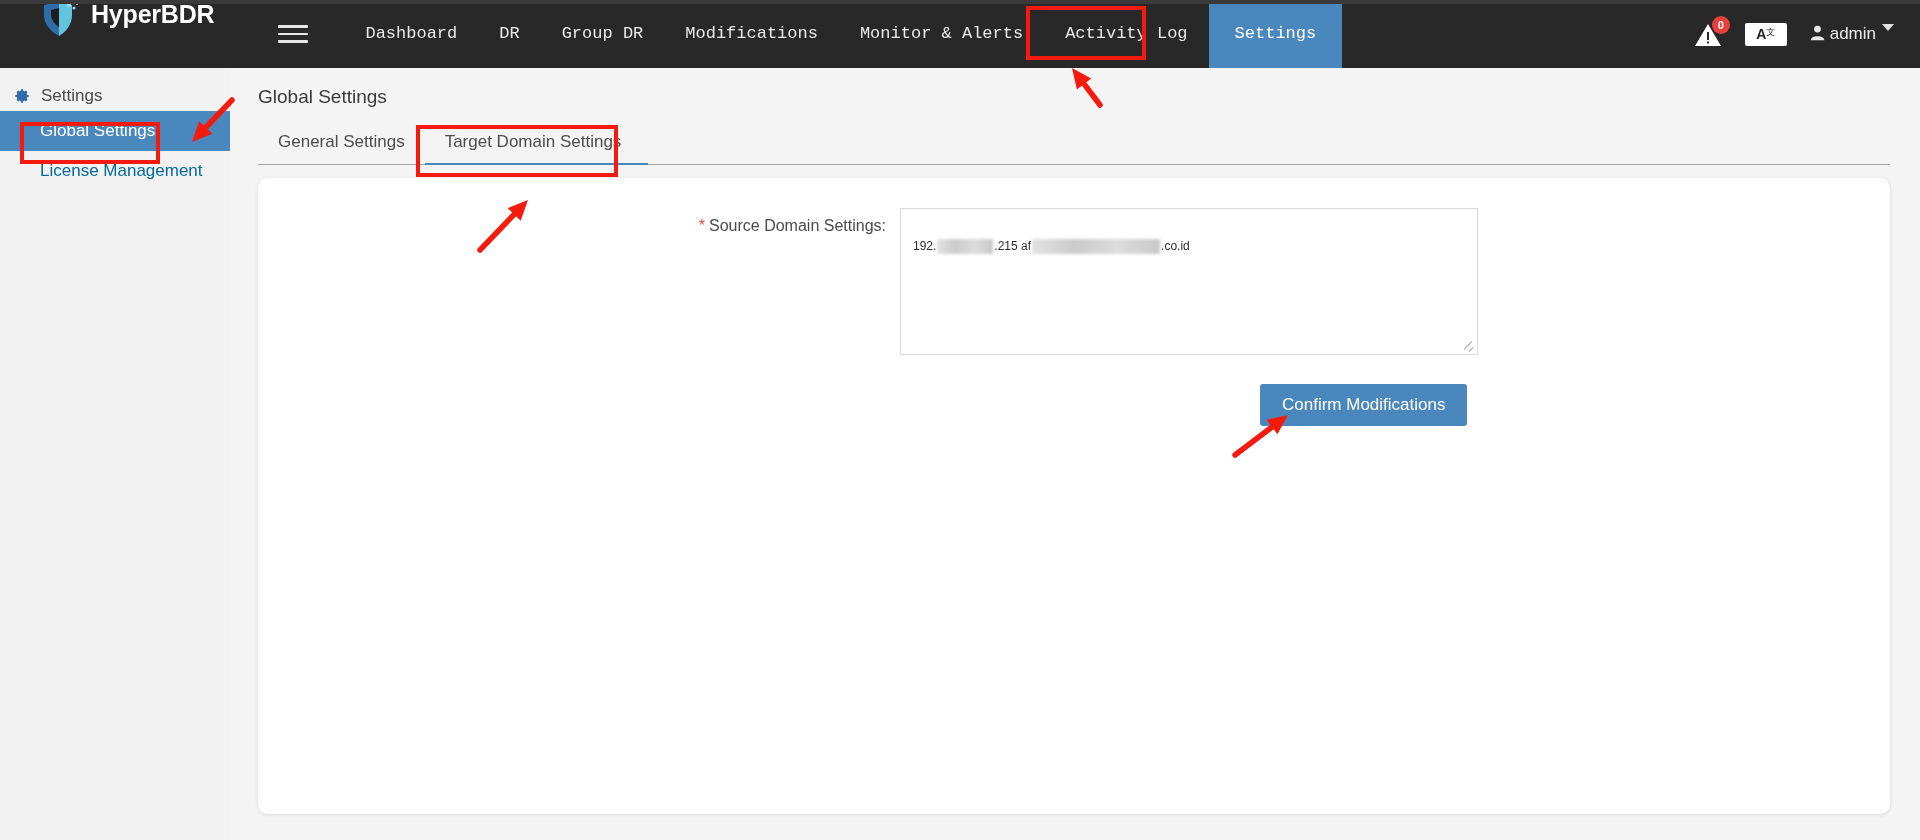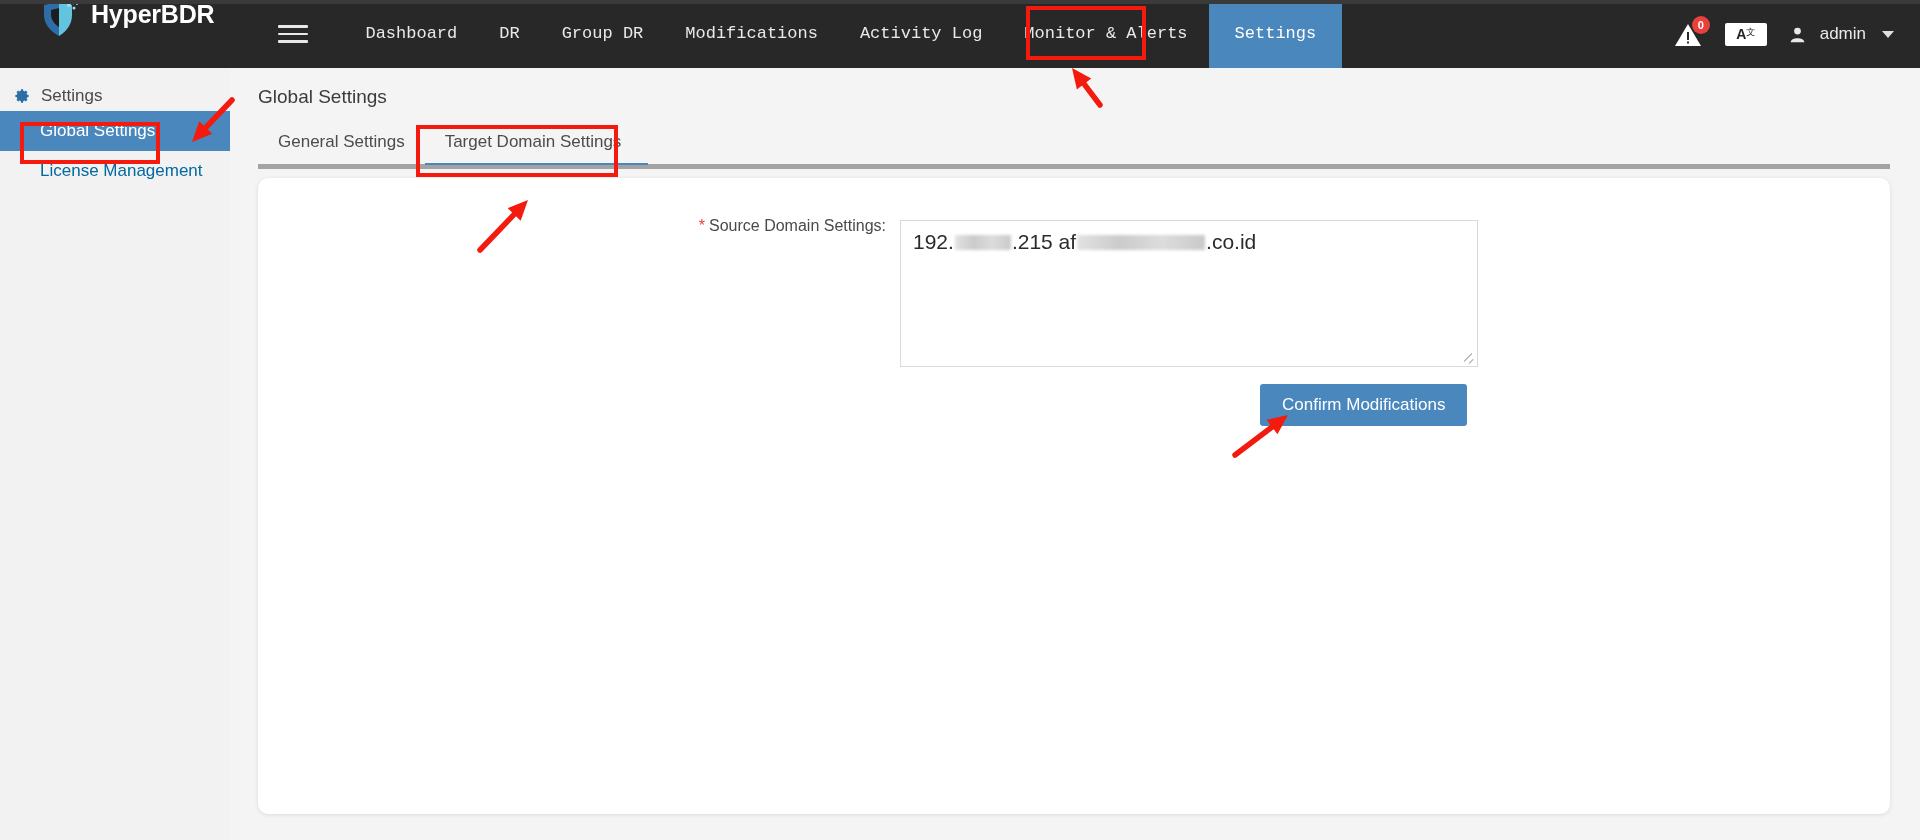--- a/index.html
+++ b/index.html
@@ -81,21 +81,21 @@
     color: #222;
     font-size: 14px;
     line-height: 23px;
     text-align: center;
     font-weight: bold;
     cursor: pointer;
     position: relative;
   }
   .lang-icon .sup { font-size: 9px; position: relative; top: -4px; left: 0px; font-weight: normal; }
   .userbox {
-    display: flex; align-items: center; gap: 14px;
+    display: flex; gap: 4px;
     color: #e9e9e9; font-size: 17px; cursor: pointer;
   }
   .caret-down {
     width: 0; height: 0;
     border-left: 6px solid transparent;
     border-right: 6px solid transparent;
     border-top: 7px solid #e0e0e0;
     margin-left: 2px;
   }
 
@@ -130,21 +130,21 @@
     width: 1690px; height: 772px;
     background: #f4f4f4;
   }
   .page-title {
     font-size: 19px; color: #3b3b3b;
     padding: 18px 0 0 28px;
   }
   .tabs {
     margin: 14px 0 0 28px;
     display: flex; align-items: flex-end;
-    border-bottom: 5px solid #a3a3a3;
+    border-bottom: 1px solid #a3a3a3;
     width: 1632px;
     position: relative;
   }
   .tab {
     font-size: 17px;
     color: #4c4c4c;
     padding: 10px 20px 12px 20px;
     cursor: pointer;
     white-space: nowrap;
   }
@@ -180,27 +180,26 @@
     padding-top: 9px;
     white-space: nowrap;
   }
   .req-star { color: #e8403a; margin-right: 4px; }
   .textarea-box {
     margin-left: 14px;
     width: 578px; height: 147px;
     border: 1px solid #d9d9d9;
     background: #ffffff;
     position: relative;
-    font-size: 21px;
+    font-size: 12px;
     color: #2b2b2b;
-    padding: 10px 12px;
+    padding: 26px 12px;
     line-height: 22px;
     overflow: hidden;
     cursor: text;
-    margin-top: 12px;
   }
   .ta-line { display: flex; align-items: center; white-space: nowrap; }
   .redact {
     display: inline-block;
     height: 15px;
     background: linear-gradient(90deg,#e2e2e2,#cbcbcb,#dcdcdc,#c9c9c9);
     vertical-align: middle;
     margin: 0 1px;
     border-radius: 1px;
     filter: blur(1.4px);
@@ -265,22 +264,22 @@
     <span></span>
       <span></span>
       <span></span>
   </div>
 
   <div class="navlinks">
     <div class="navlink">Dashboard</div>
     <div class="navlink">DR</div>
     <div class="navlink">Group DR</div>
     <div class="navlink">Modifications</div>
+    <div class="navlink">Monitor &amp; Alerts</div>
     <div class="navlink">Activity Log</div>
-    <div class="navlink">Monitor &amp; Alerts</div>
     <div class="navlink active">Settings</div>
   </div>
 
   <div class="topright">
     <div class="alert-wrap">
       <svg viewBox="0 0 30 30" width="30" height="30">
         <path d="M15 5 L28 27 L2 27 Z" fill="#ffffff"></path>
         <rect x="14" y="13" width="2" height="8" fill="#282828"></rect>
         <rect x="14" y="22.5" width="2" height="2" fill="#282828"></rect>
       </svg>

